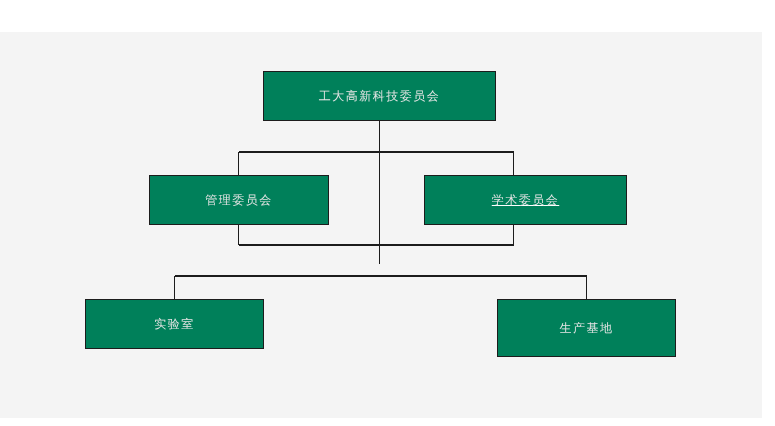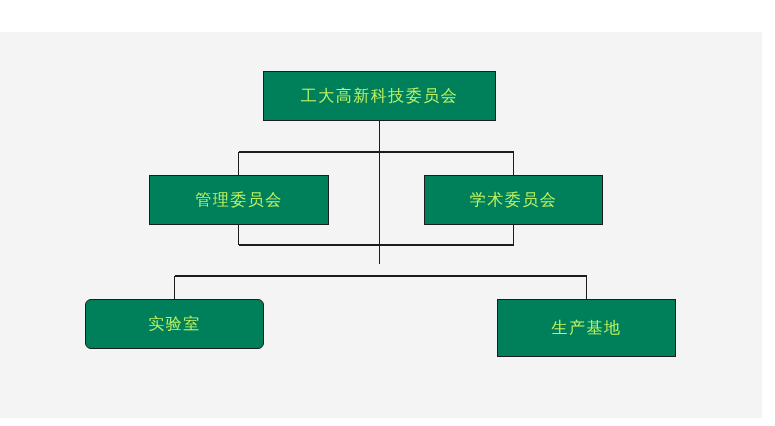--- a/index.html
+++ b/index.html
@@ -53,29 +53,29 @@
     justify-content: center;
     color: #ffffff;
     font-size: 16px;
     letter-spacing: 1px;
     line-height: 1;
     white-space: nowrap;
     z-index: 3;
   }
 
   .node-label {
-    color: #bef264;
-    font-size: 16px;
+    color: #e5e5e5;
+    font-size: 12px;
     letter-spacing: 1.5px;
   }
 
   #node-root   { left: 263px; top: 71px;  width: 233px; height: 50px; }
   #node-admin  { left: 149px; top: 175px; width: 180px; height: 50px; }
-  #node-acad   { left: 424px; top: 175px; width: 179px; height: 50px; }
-  #node-lab    { left: 85px;  top: 299px; width: 179px; height: 50px; border-radius: 6px; }
+  #node-acad   { left: 424px; top: 175px; width: 203px; height: 50px; text-decoration: underline; }
+  #node-lab    { left: 85px;  top: 299px; width: 179px; height: 50px; }
   #node-prod   { left: 497px; top: 299px; width: 179px; height: 58px; }
 </style>
 </head>
 <body>
 
 <div id="canvas">
 
   <div class="slide-surface"></div>
 
   <svg class="connectors" viewBox="0 0 775 426" width="775" height="426" xmlns="http://www.w3.org/2000/svg">

